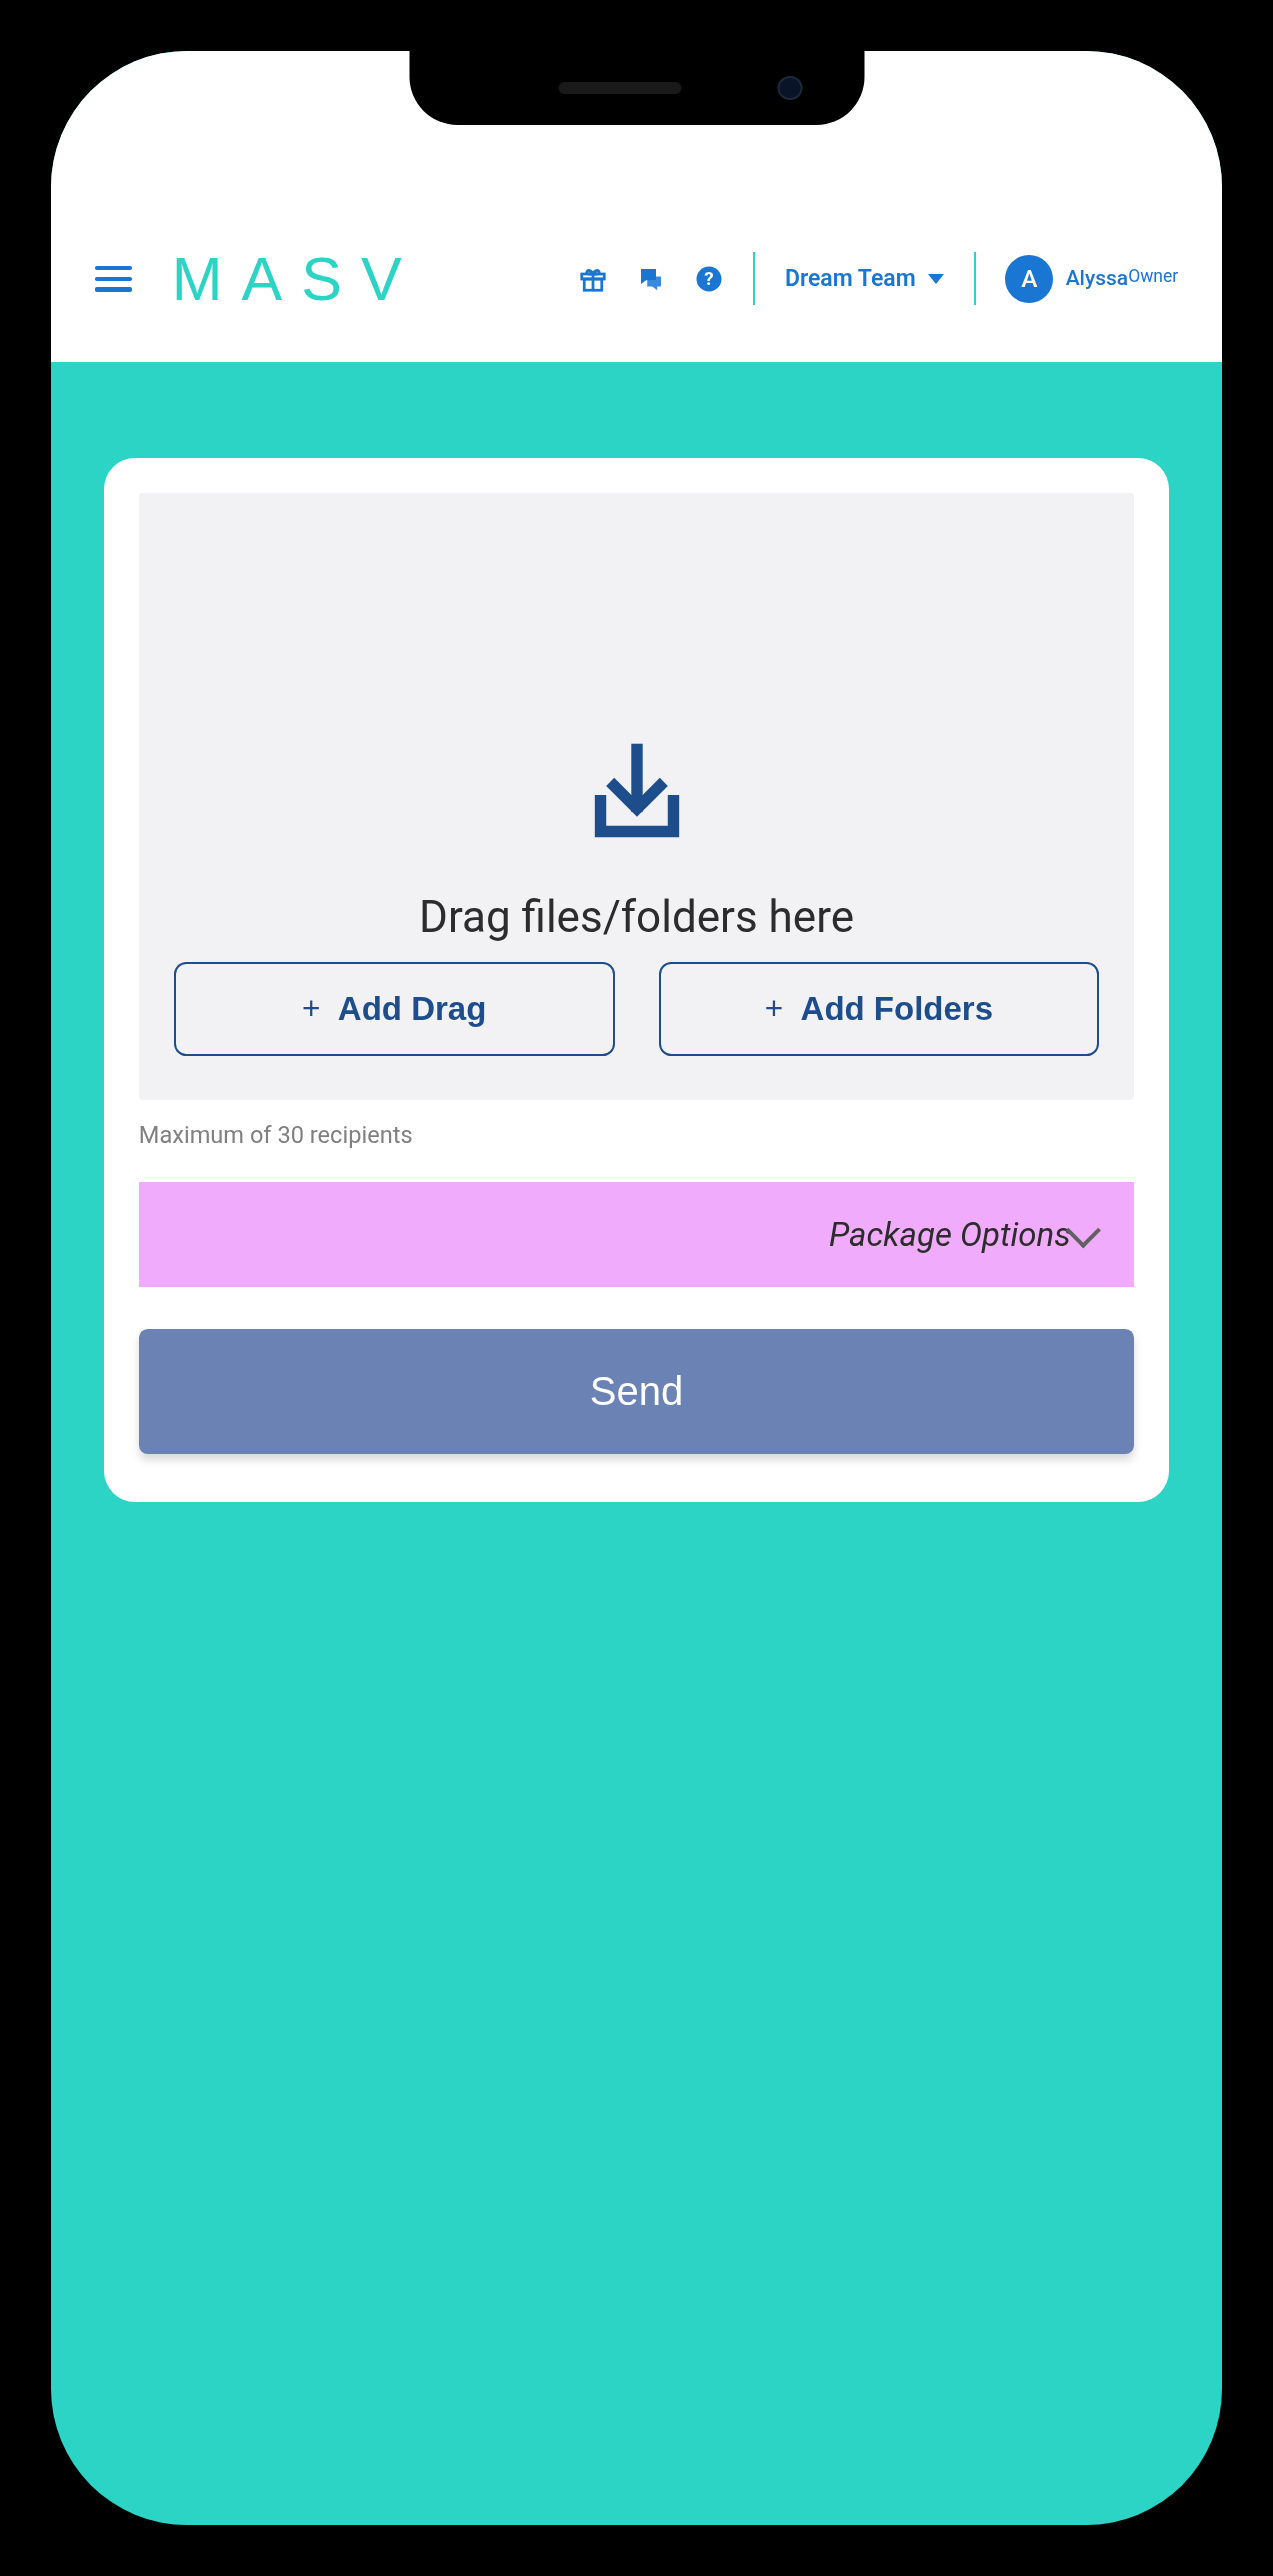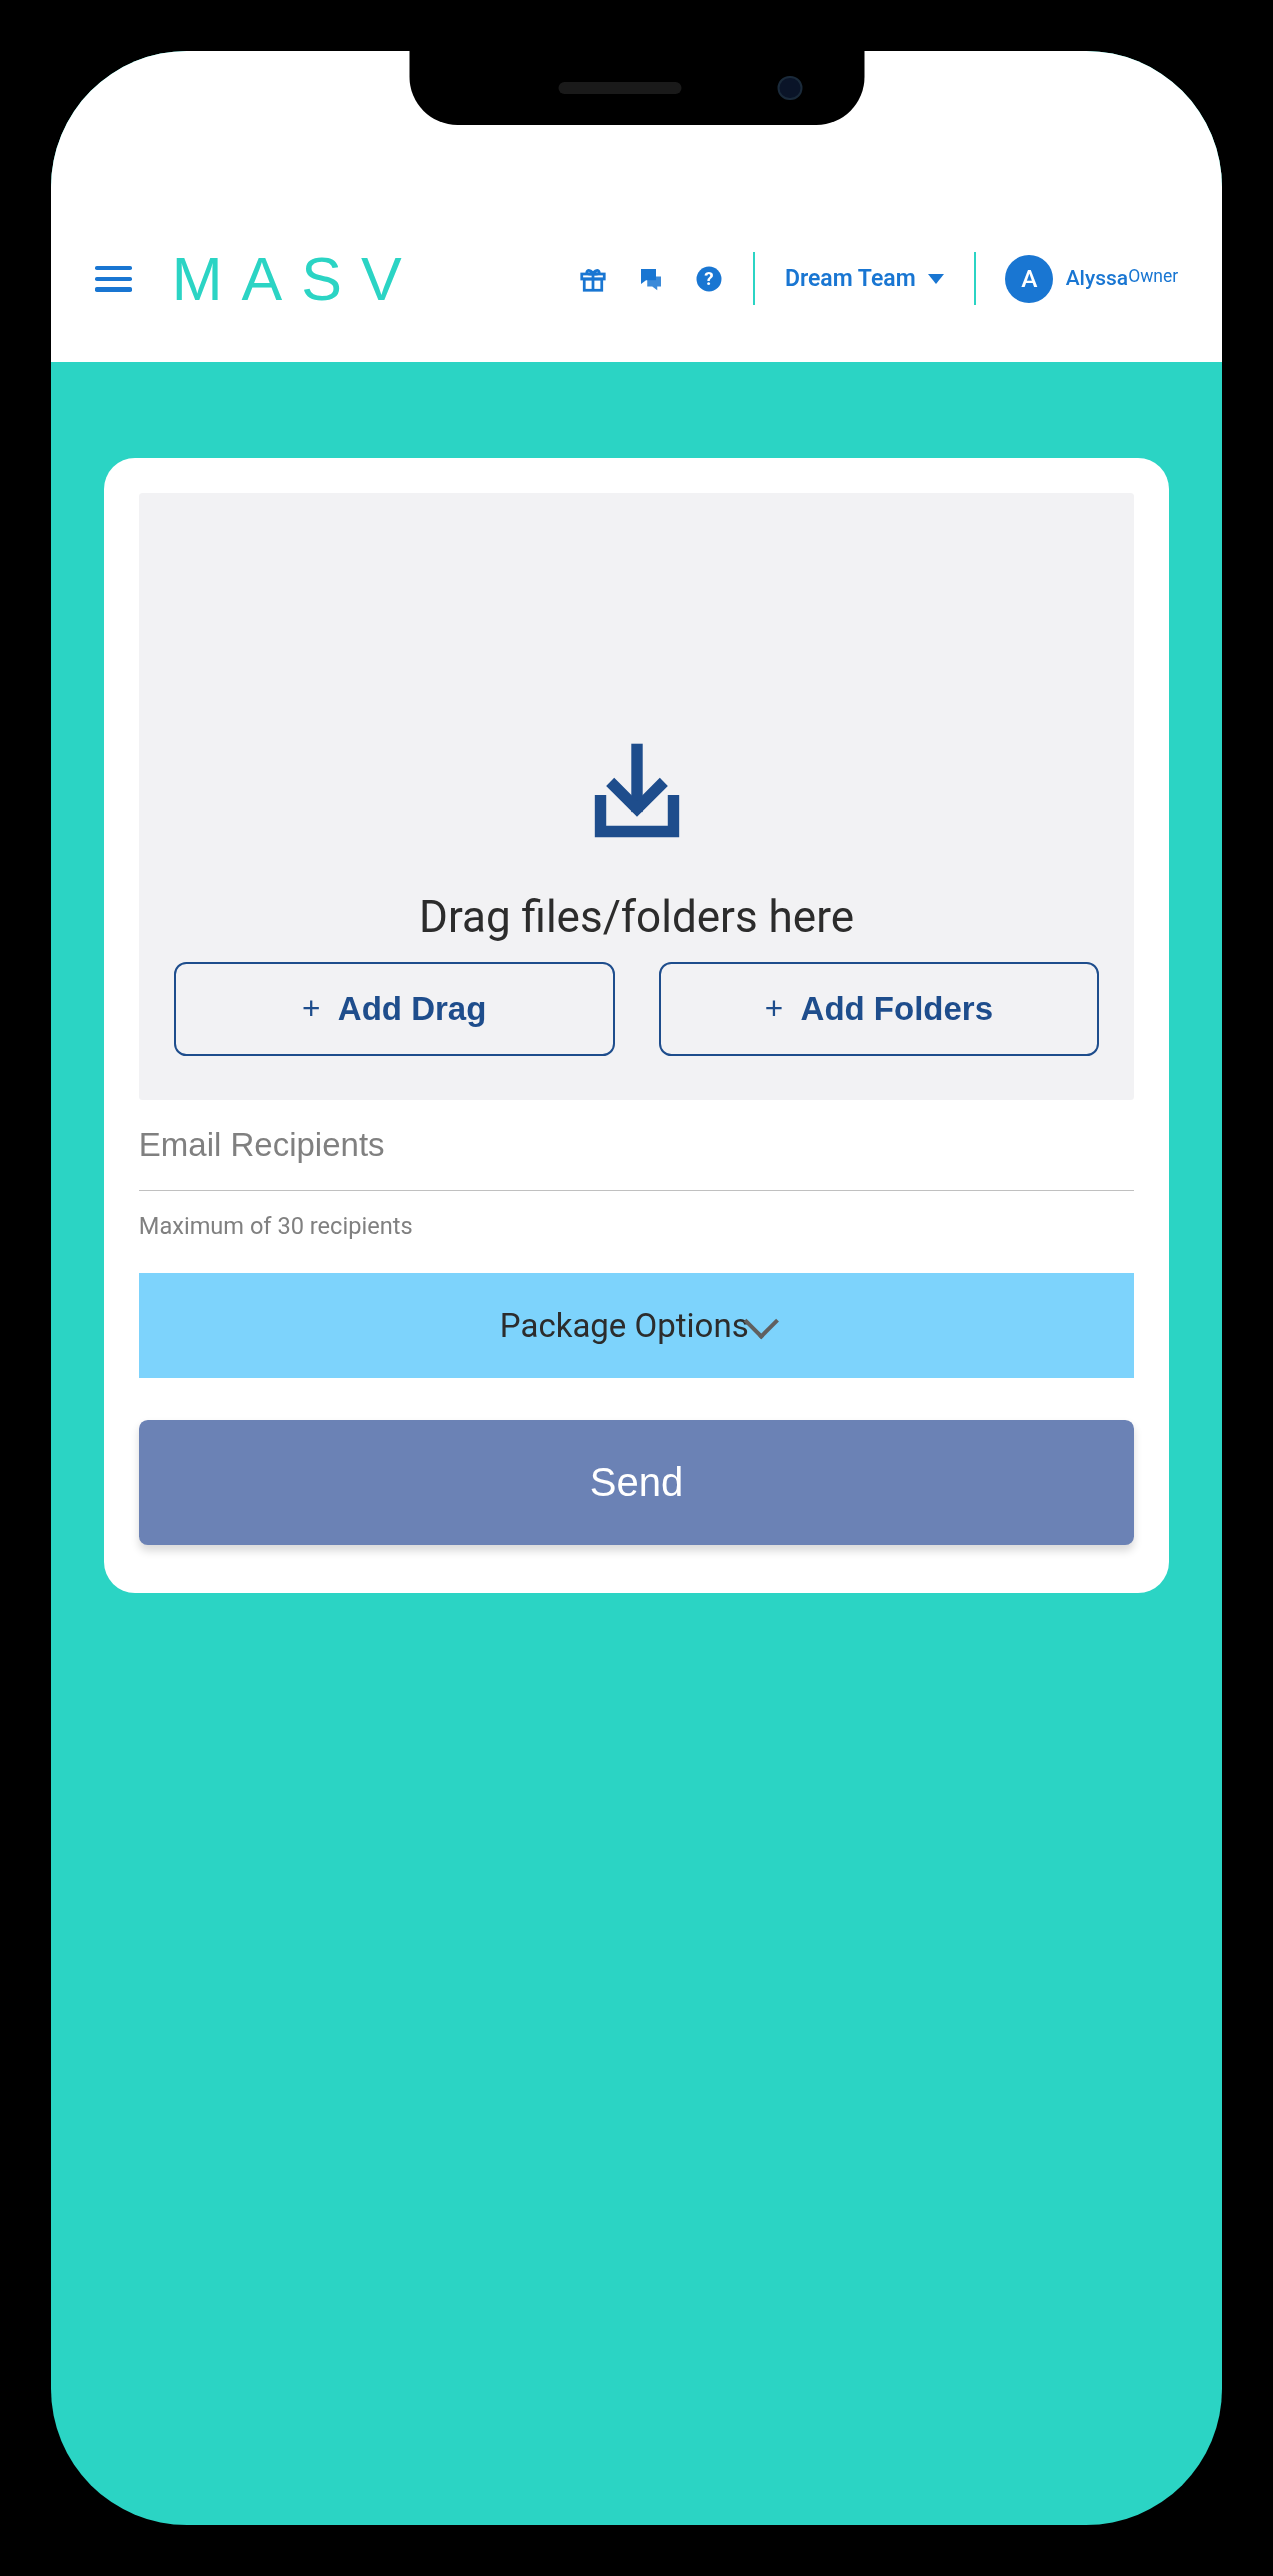--- a/index.html
+++ b/index.html
@@ -283,27 +283,28 @@
   }
   .email-input::placeholder { color: #808080; }
   .hint {
     font-size: 23.6px;
     color: #808080;
     margin-top: 21px;
     margin-bottom: 33px;
   }
 
   .pkg-opts {
-    background: #7dd3fc;
-    display: flex;
-    align-items: center;
-    justify-content: center;
+    background: #f0abfc;
+    display: flex;
+    align-items: center;
+    justify-content: flex-end;
     padding: 33px 39px;
     cursor: pointer;
     margin-bottom: 42px;
+    font-style: italic;
   }
   .pkg-label {
     font-size: 33px;
     color: #2c2c2c;
   }
   .chev-down {
     width: 24.5px;
     height: 24.5px;
     border-right: 4.4px solid #606060;
     border-bottom: 4.4px solid #606060;
@@ -410,21 +411,20 @@
               </button>
               <button class="add-btn">
                 <span class="plus">+</span>
                 <span>Add Folders</span>
               </button>
             </div>
           </div>
 
 
           <div class="email-input-wrap">
-            <input class="email-input" type="text" placeholder="Email Recipients" style="">
             <div class="hint">Maximum of 30 recipients</div>
           </div>
 
           <div class="pkg-opts">
             <span class="pkg-label">Package Options</span>
             <span class="chev-down"></span>
           </div>
 
           <button class="send-btn">Send</button>
 

